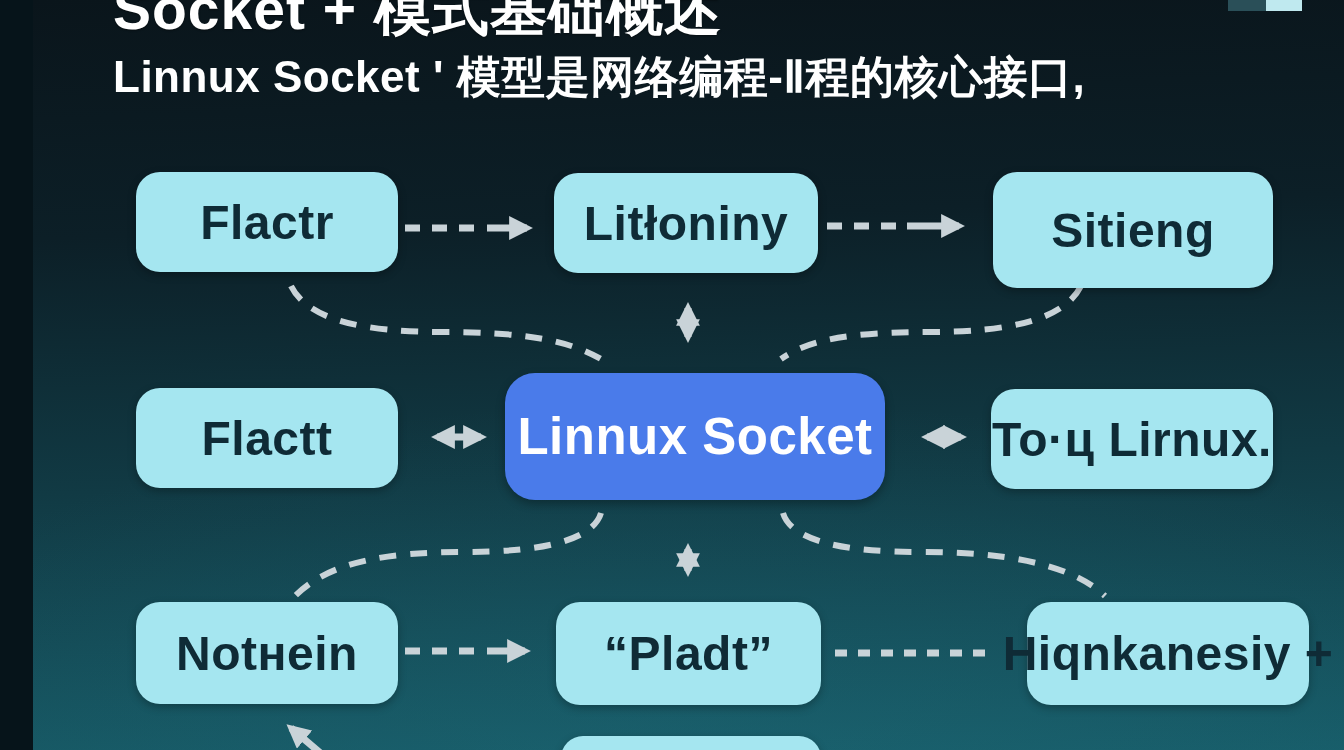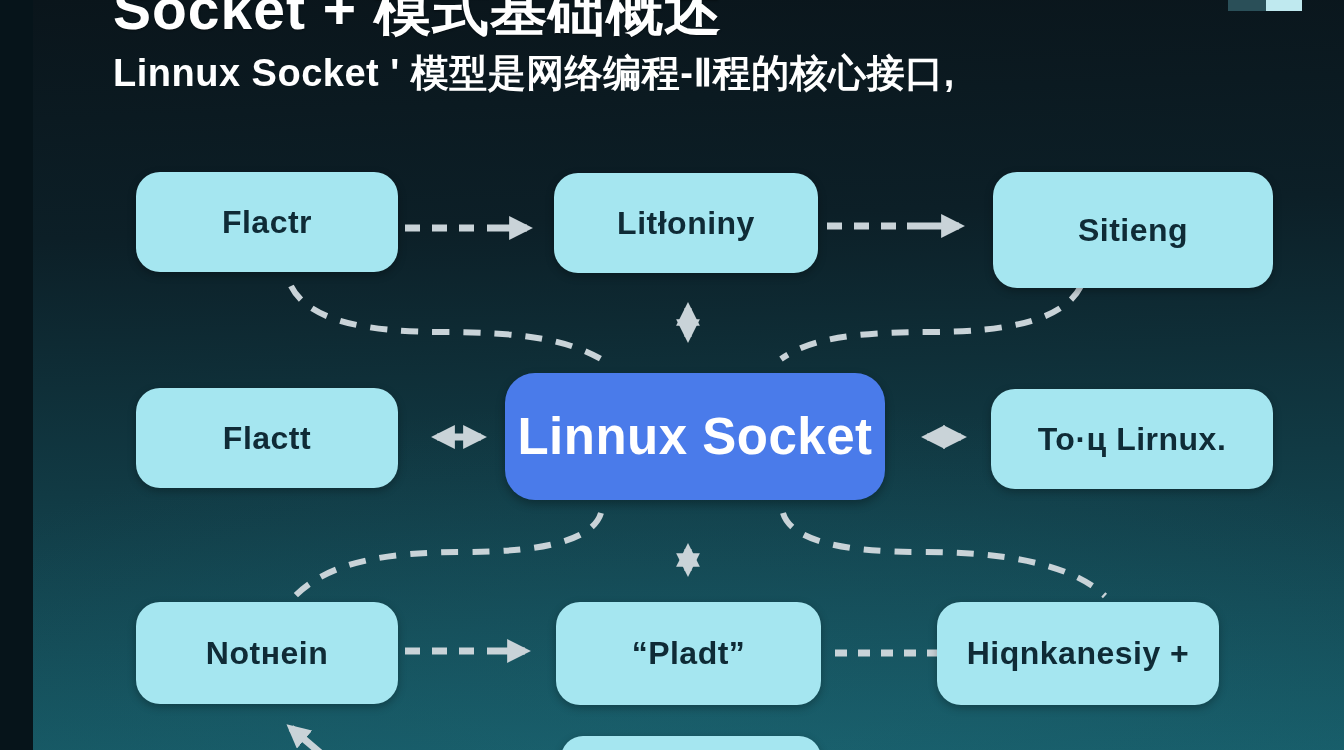--- a/index.html
+++ b/index.html
@@ -12,41 +12,41 @@
     margin-left: 33px;
   }
   .header{position:absolute;left:80px;top:0;right:40px;color:var(--title-text,#fff);}
   .title{
     position:absolute;top:-22px;left:0;margin:0;white-space:nowrap;
     font-size:57px;font-weight:800;letter-spacing:1px;line-height:1.1;
     text-shadow:0 1px 2px rgba(0,0,0,.4);
   }
   .subtitle{
     position:absolute;top:48px;left:0;margin:0;white-space:nowrap;
-    font-size:38px;font-weight:600;letter-spacing:.5px;
+    font-size:44px;font-weight:600;letter-spacing:.5px;
   }
   .brand{position:absolute;top:0;left:1195px;height:11px;display:flex;}
   .brand span{display:block;height:11px;}
   .brand .b-dark{width:38px;background:var(--logo-dark,#2a4f58);}
   .brand .b-light{width:36px;background:var(--logo-light,#bfe9ef);}
   .node{
     position:absolute;display:flex;align-items:center;justify-content:center;
     background:var(--node-bg,#a5e6f0);color:var(--node-text,#0f2b36);
-    border-radius:24px;font-size:32px;font-weight:700;letter-spacing:.5px;
+    border-radius:24px;font-size:48px;font-weight:700;letter-spacing:.5px;
     box-shadow:0 3px 8px rgba(0,0,0,.28);
     white-space:nowrap;
   }
   .n-tl{left:103px;top:172px;width:262px;height:100px;}
   .n-tc{left:521px;top:173px;width:264px;height:100px;}
   .n-tr{left:960px;top:172px;width:280px;height:116px;}
   .n-ml{left:103px;top:388px;width:262px;height:100px;text-align:right;}
   .n-mr{left:958px;top:389px;width:282px;height:100px;}
   .n-bl{left:103px;top:602px;width:262px;height:102px;}
   .n-bc{left:523px;top:602px;width:265px;height:103px;}
-  .n-br{left:904px;top:602px;width:282px;height:103px;}
+  .n-br{left:994px;top:602px;width:282px;height:103px;}
   .n-partial{left:528px;top:736px;width:260px;height:60px;border-radius:22px;}
   .center-node{
     position:absolute;left:472px;top:373px;width:380px;height:127px;
     display:flex;align-items:center;justify-content:center;
     background:var(--center-bg,#4a7bea);color:var(--center-text,#fff);
     border-radius:30px;font-size:51px;font-weight:700;letter-spacing:.5px;
     box-shadow:0 4px 10px rgba(0,0,0,.3);white-space:nowrap;
   }
   .connectors{position:absolute;left:0;top:0;width:1344px;height:750px;pointer-events:none;}
   .connectors line,.connectors path{stroke:var(--arrow,#c9d3d8);fill:none;stroke-linecap:butt;}

